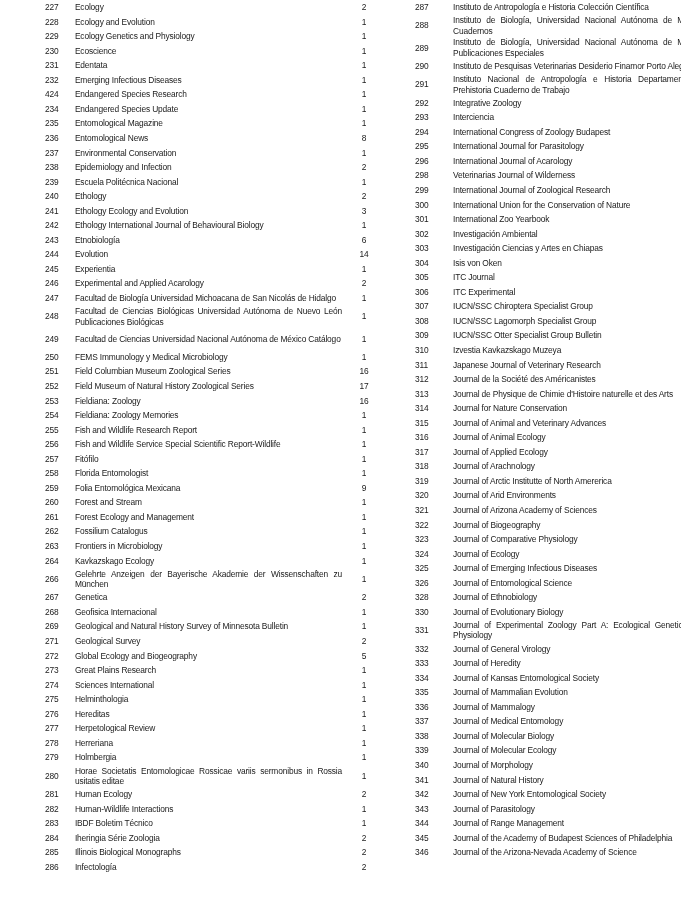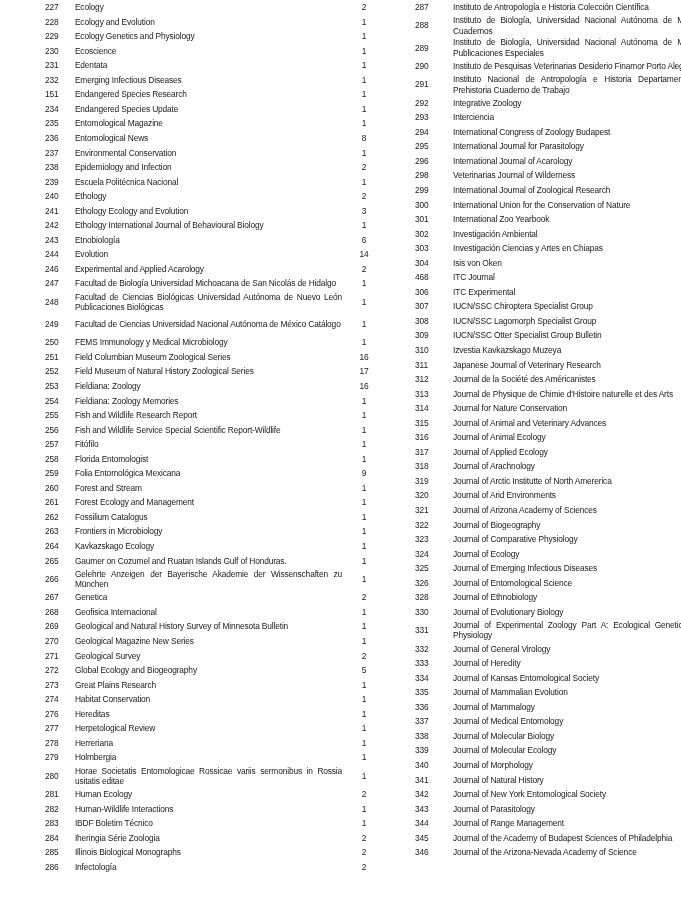--- a/index.html
+++ b/index.html
@@ -50,21 +50,21 @@
             <td class="num">231</td>
             <td class="title">Edentata</td>
             <td class="count">1</td>
           </tr>
           <tr class="single">
             <td class="num">232</td>
             <td class="title">Emerging Infectious Diseases</td>
             <td class="count">1</td>
           </tr>
           <tr class="single">
-            <td class="num">151</td>
+            <td class="num">424</td>
             <td class="title">Endangered Species Research</td>
             <td class="count">1</td>
           </tr>
           <tr class="single">
             <td class="num">234</td>
             <td class="title">Endangered Species Update</td>
             <td class="count">1</td>
           </tr>
           <tr class="single">
             <td class="num">235</td>
@@ -110,20 +110,25 @@
             <td class="num">243</td>
             <td class="title">Etnobiología</td>
             <td class="count">6</td>
           </tr>
           <tr class="single">
             <td class="num">244</td>
             <td class="title">Evolution</td>
             <td class="count">14</td>
           </tr>
           <tr class="single">
+            <td class="num">245</td>
+            <td class="title">Experientia</td>
+            <td class="count">1</td>
+          </tr>
+          <tr class="single">
             <td class="num">246</td>
             <td class="title">Experimental and Applied Acarology</td>
             <td class="count">2</td>
           </tr>
           <tr class="single">
             <td class="num">247</td>
             <td class="title">Facultad de Biología Universidad Michoacana de San Nicolás de Hidalgo</td>
             <td class="count">1</td>
           </tr>
           <tr class="double">
@@ -204,68 +209,63 @@
           <tr class="single">
             <td class="num">263</td>
             <td class="title">Frontiers in Microbiology</td>
             <td class="count">1</td>
           </tr>
           <tr class="single">
             <td class="num">264</td>
             <td class="title">Kavkazskago Ecology</td>
             <td class="count">1</td>
           </tr>
-          <tr class="single">
-            <td class="num">265</td>
-            <td class="title">Gaumer on Cozumel and Ruatan Islands Gulf of Honduras.</td>
-            <td class="count">1</td>
-          </tr>
           <tr class="double">
             <td class="num">266</td>
             <td class="title">Gelehrte Anzeigen der Bayerische Akademie der Wissenschaften zu München</td>
             <td class="count">1</td>
           </tr>
           <tr class="single">
             <td class="num">267</td>
             <td class="title">Genetica</td>
             <td class="count">2</td>
           </tr>
           <tr class="single">
             <td class="num">268</td>
             <td class="title">Geofisica Internacional</td>
             <td class="count">1</td>
           </tr>
           <tr class="single">
             <td class="num">269</td>
             <td class="title">Geological and Natural History Survey of Minnesota Bulletin</td>
-            <td class="count">1</td>
-          </tr>
-          <tr class="single">
-            <td class="num">270</td>
-            <td class="title">Geological Magazine New Series</td>
             <td class="count">1</td>
           </tr>
           <tr class="single">
             <td class="num">271</td>
             <td class="title">Geological Survey</td>
             <td class="count">2</td>
           </tr>
           <tr class="single">
             <td class="num">272</td>
             <td class="title">Global Ecology and Biogeography</td>
             <td class="count">5</td>
           </tr>
           <tr class="single">
             <td class="num">273</td>
             <td class="title">Great Plains Research</td>
             <td class="count">1</td>
           </tr>
           <tr class="single">
             <td class="num">274</td>
-            <td class="title">Habitat Conservation</td>
+            <td class="title">Sciences International</td>
+            <td class="count">1</td>
+          </tr>
+          <tr class="single">
+            <td class="num">275</td>
+            <td class="title">Helminthologia</td>
             <td class="count">1</td>
           </tr>
           <tr class="single">
             <td class="num">276</td>
             <td class="title">Hereditas</td>
             <td class="count">1</td>
           </tr>
           <tr class="single">
             <td class="num">277</td>
             <td class="title">Herpetological Review</td>
@@ -401,21 +401,21 @@
             <td class="num">303</td>
             <td class="title">Investigación Ciencias y Artes en Chiapas</td>
             <td class="count">1</td>
           </tr>
           <tr class="single">
             <td class="num">304</td>
             <td class="title">Isis von Oken</td>
             <td class="count">6</td>
           </tr>
           <tr class="single">
-            <td class="num">468</td>
+            <td class="num">305</td>
             <td class="title">ITC Journal</td>
             <td class="count">1</td>
           </tr>
           <tr class="single">
             <td class="num">306</td>
             <td class="title">ITC Experimental</td>
             <td class="count">1</td>
           </tr>
           <tr class="single">
             <td class="num">307</td>

